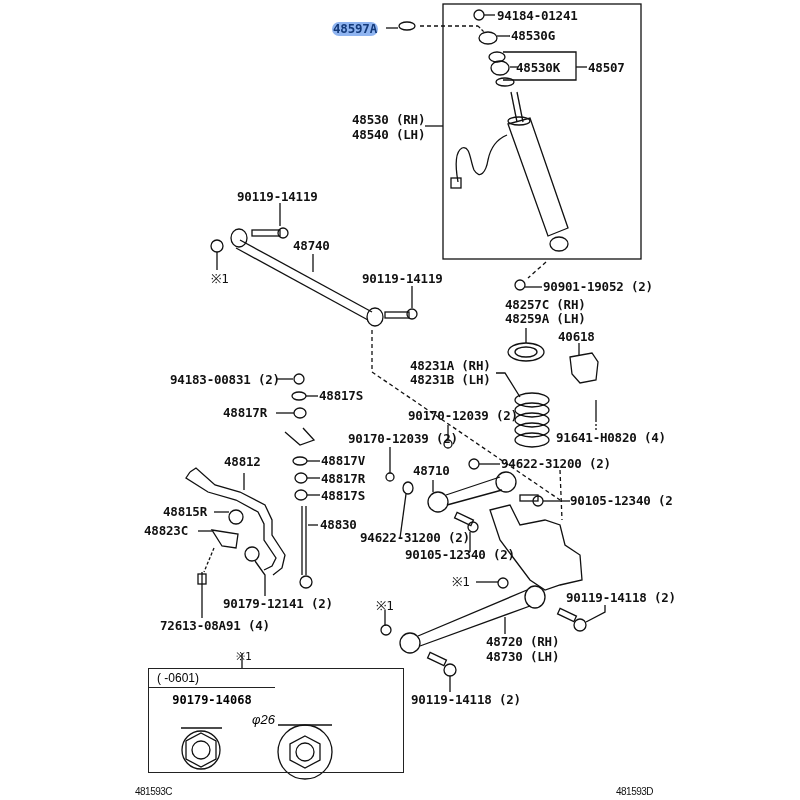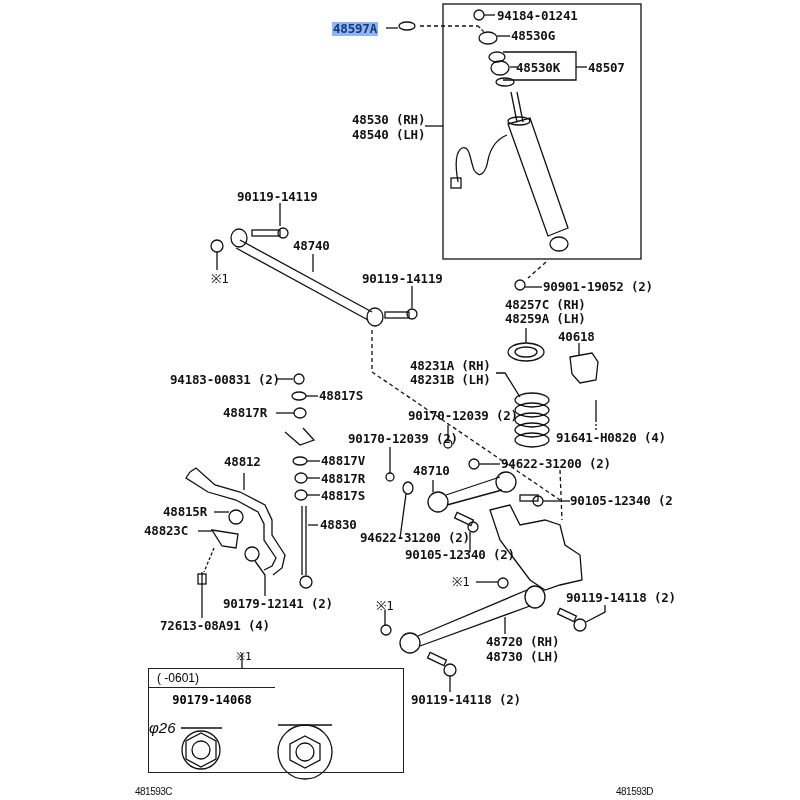--- a/index.html
+++ b/index.html
@@ -8,21 +8,21 @@
   .lbl { position:absolute; font-weight:bold; font-size:12.5px; color:#111;
          white-space:nowrap; letter-spacing:-0.2px; line-height:14px; }
   .lbl.hl { background:#8fb4f0; color:#143a7a; padding:0 1px; cursor:pointer; }
   .small { position:absolute; font-family:"Liberation Sans",sans-serif; font-size:10px; color:#111; letter-spacing:-0.5px; }
   svg.art { position:absolute; left:0; top:0; }
   .tbl { position:absolute; left:148px; top:668px; width:254px; height:103px; border:1.2px solid #222; }
   .tbl .col { position:absolute; top:0; bottom:0; width:126px; }
   .tbl .col.r { left:127px; border-left:1.2px solid #222; }
   .tbl .hdr { height:18px; border-bottom:1.2px solid #222; font-family:"Liberation Sans",sans-serif; font-size:12px; line-height:18px; padding-left:8px; }
   .tbl .pn { font-weight:bold; font-size:12px; text-align:center; margin-top:5px; }
-  .tbl .dia { font-family:"Liberation Sans",sans-serif; font-style:italic; font-size:15px; text-align:left; margin-top:12px; }
+  .tbl .dia { font-family:"Liberation Sans",sans-serif; font-style:italic; font-size:13px; text-align:right; margin-top:5px; }
 </style>
 </head>
 <body>
 
 <svg class="art" width="800" height="800" viewBox="0 0 800 800" fill="none" stroke="#111" stroke-width="1.3">
 
   <rect x="443" y="4" width="198" height="255"></rect>
 
   <polyline points="503,52 576,52 576,80 503,80"></polyline>
   <line x1="576" y1="67" x2="587" y2="67"></line>
@@ -169,21 +169,21 @@
   <line x1="181" y1="728" x2="222" y2="728"></line>
   <circle cx="201" cy="750" r="19"></circle>
   <polygon points="201,733 216,741 216,759 201,767 186,759 186,741"></polygon>
   <circle cx="201" cy="750" r="9"></circle>
   <line x1="278" y1="725" x2="332" y2="725"></line>
   <circle cx="305" cy="752" r="27"></circle>
   <polygon points="305,736 320,744 320,760 305,768 290,760 290,744"></polygon>
   <circle cx="305" cy="752" r="9"></circle>
 </svg>
 
-<div class="lbl hl" style="left:332px;top:22px;">48597A</div>
+<div class="lbl hl" style="left:332px;top:22px;border-radius:7px;">48597A</div>
 <div class="lbl" style="left:497px;top:9px;">94184-01241</div>
 <div class="lbl" style="left:511px;top:29px;">48530G</div>
 <div class="lbl" style="left:516px;top:61px;">48530K</div>
 <div class="lbl" style="left:588px;top:61px;">48507</div>
 <div class="lbl" style="left:352px;top:113px;">48530 (RH)</div>
 <div class="lbl" style="left:352px;top:128px;">48540 (LH)</div>
 <div class="lbl" style="left:237px;top:190px;">90119-14119</div>
 <div class="lbl" style="left:293px;top:239px;">48740</div>
 <div class="lbl" style="left:211px;top:272px;font-weight:normal;">※1</div>
 <div class="lbl" style="left:362px;top:272px;">90119-14119</div>

